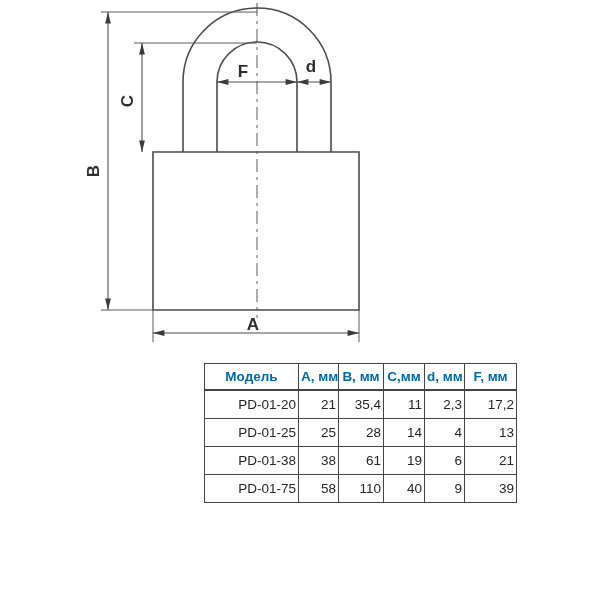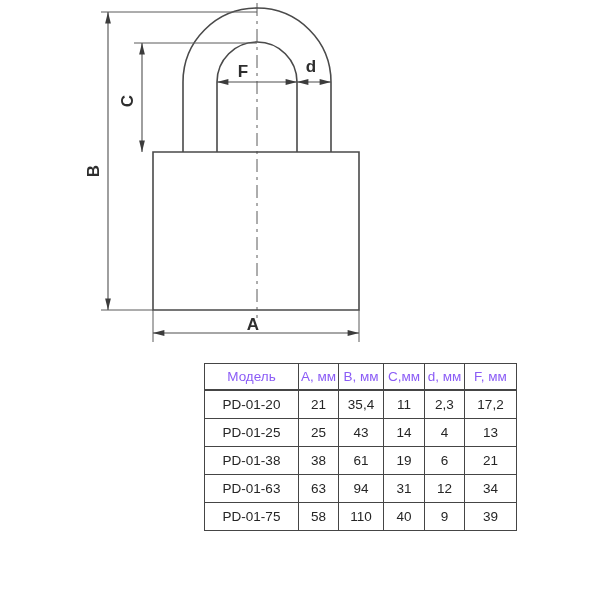--- a/index.html
+++ b/index.html
@@ -65,27 +65,28 @@
     border: 1px solid #454545;
     text-align: center;
     vertical-align: middle;
     font-size: 13.5px;
     padding: 0 2px;
     overflow: hidden;
     white-space: nowrap;
   }
   table.spec th {
     height: 25px;
-    font-weight: normal;
-    color: #8b5cf6;
+    font-weight: bold;
+    color: #0369a1;
     border-bottom-width: 2px;
   }
   table.spec td {
     height: 27px;
     font-weight: normal;
+    text-align: right;
   }
 </style>
 </head>
 <body>
 
 <div class="canvas">
 
   <svg class="drawing" width="600" height="360" viewBox="0 0 600 360">
     <defs>
       <marker id="arr-start" markerWidth="13" markerHeight="9" refX="0.6" refY="4.5" orient="auto" markerUnits="userSpaceOnUse">
@@ -151,40 +152,32 @@
           <td>PD-01-20</td>
           <td>21</td>
           <td>35,4</td>
           <td>11</td>
           <td>2,3</td>
           <td>17,2</td>
         </tr>
         <tr>
           <td>PD-01-25</td>
           <td>25</td>
-          <td>43</td>
+          <td>28</td>
           <td>14</td>
           <td>4</td>
           <td>13</td>
         </tr>
         <tr>
           <td>PD-01-38</td>
           <td>38</td>
           <td>61</td>
           <td>19</td>
           <td>6</td>
           <td>21</td>
-        </tr>
-        <tr>
-          <td>PD-01-63</td>
-          <td>63</td>
-          <td>94</td>
-          <td>31</td>
-          <td>12</td>
-          <td>34</td>
         </tr>
         <tr>
           <td>PD-01-75</td>
           <td>58</td>
           <td>110</td>
           <td>40</td>
           <td>9</td>
           <td>39</td>
         </tr>
       </tbody>

